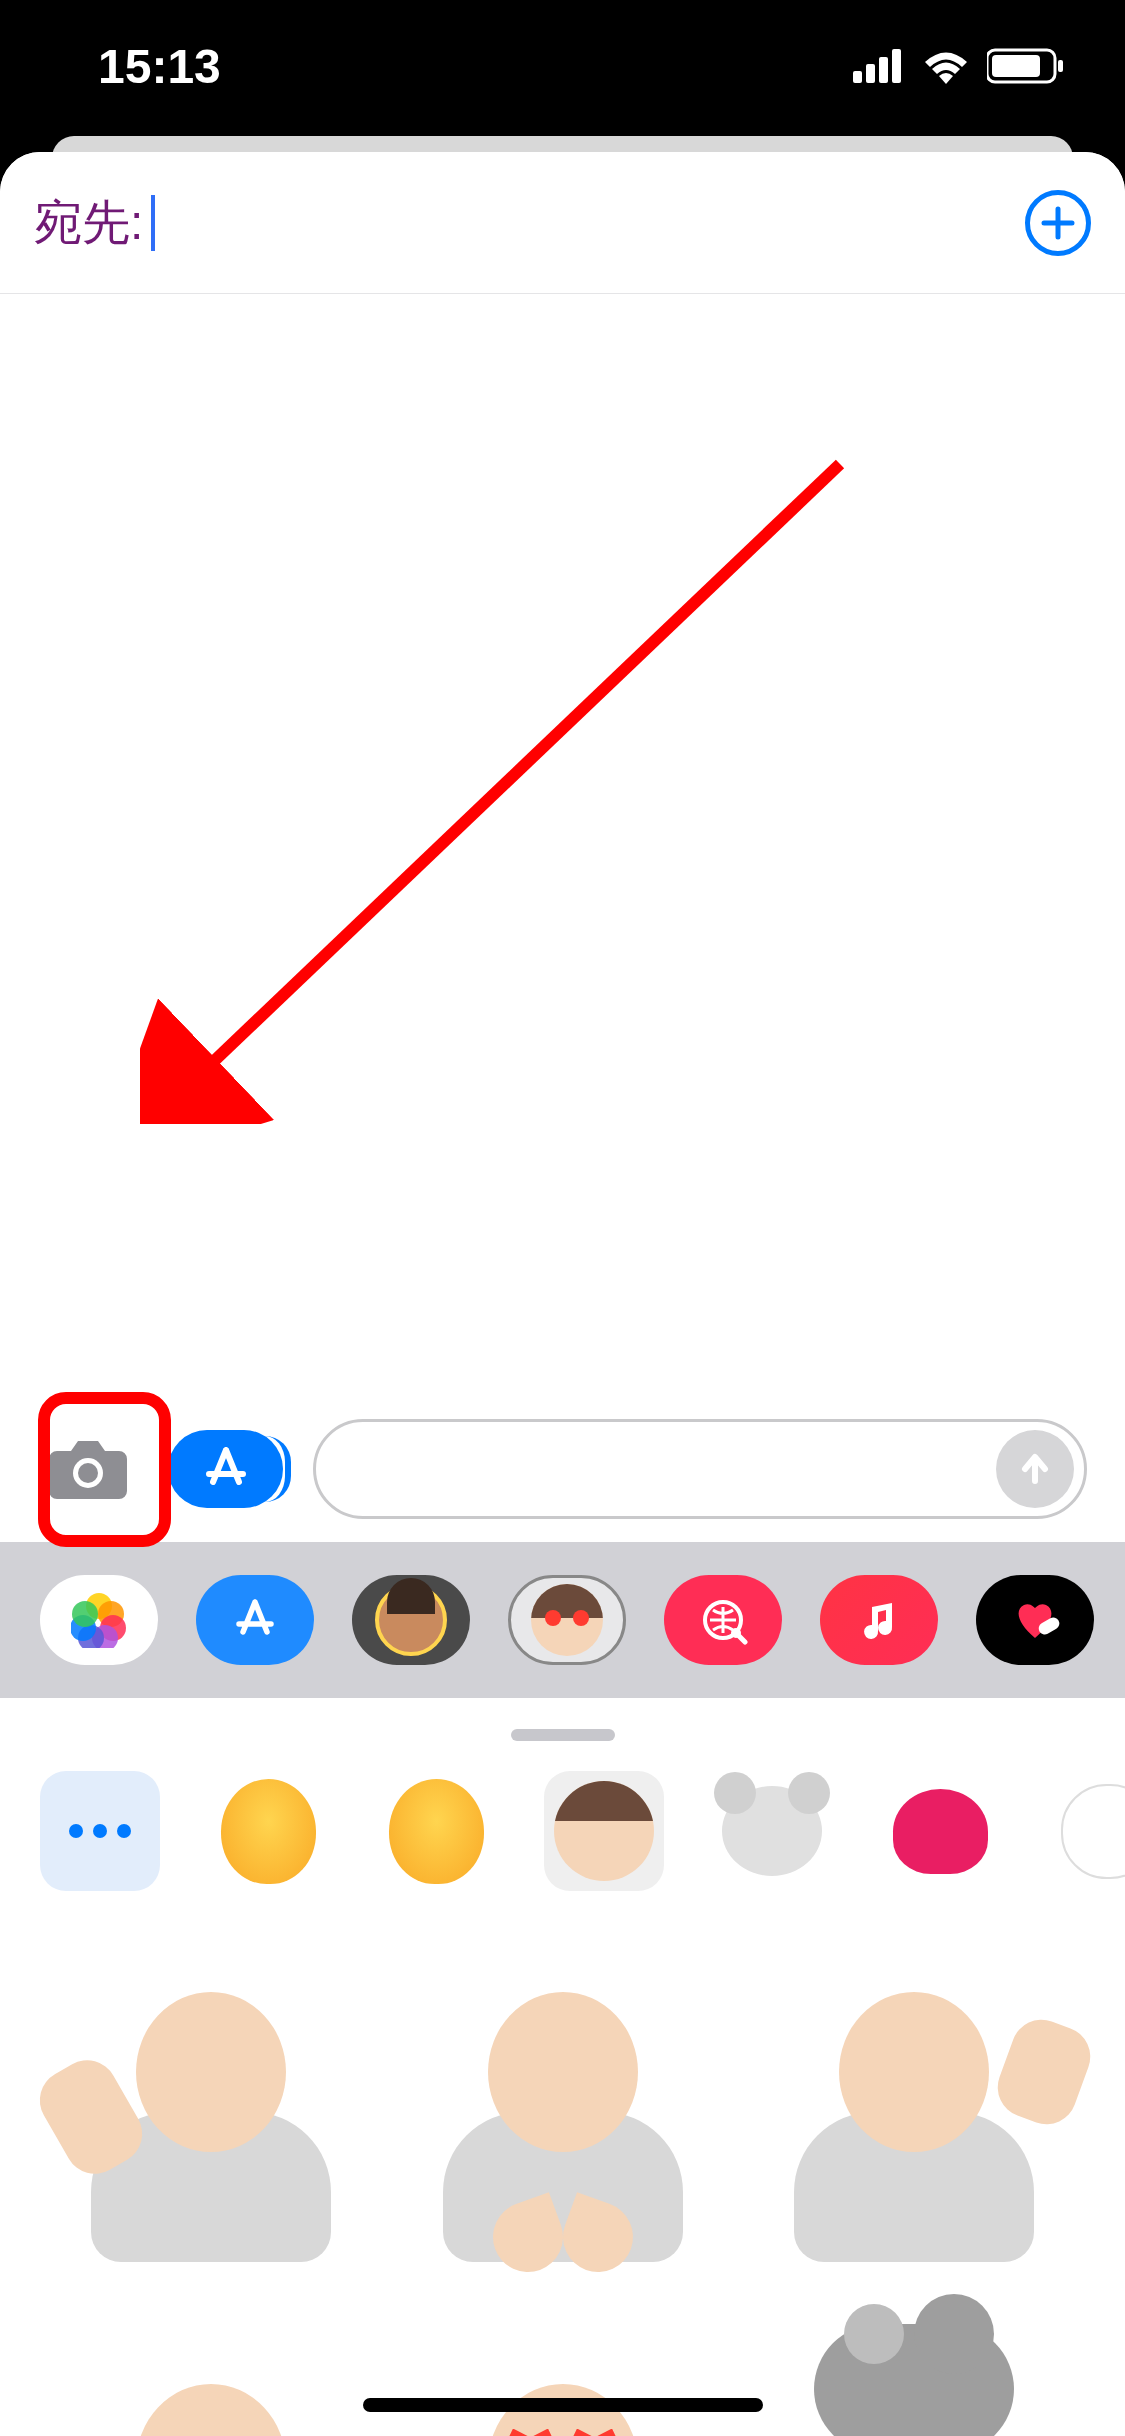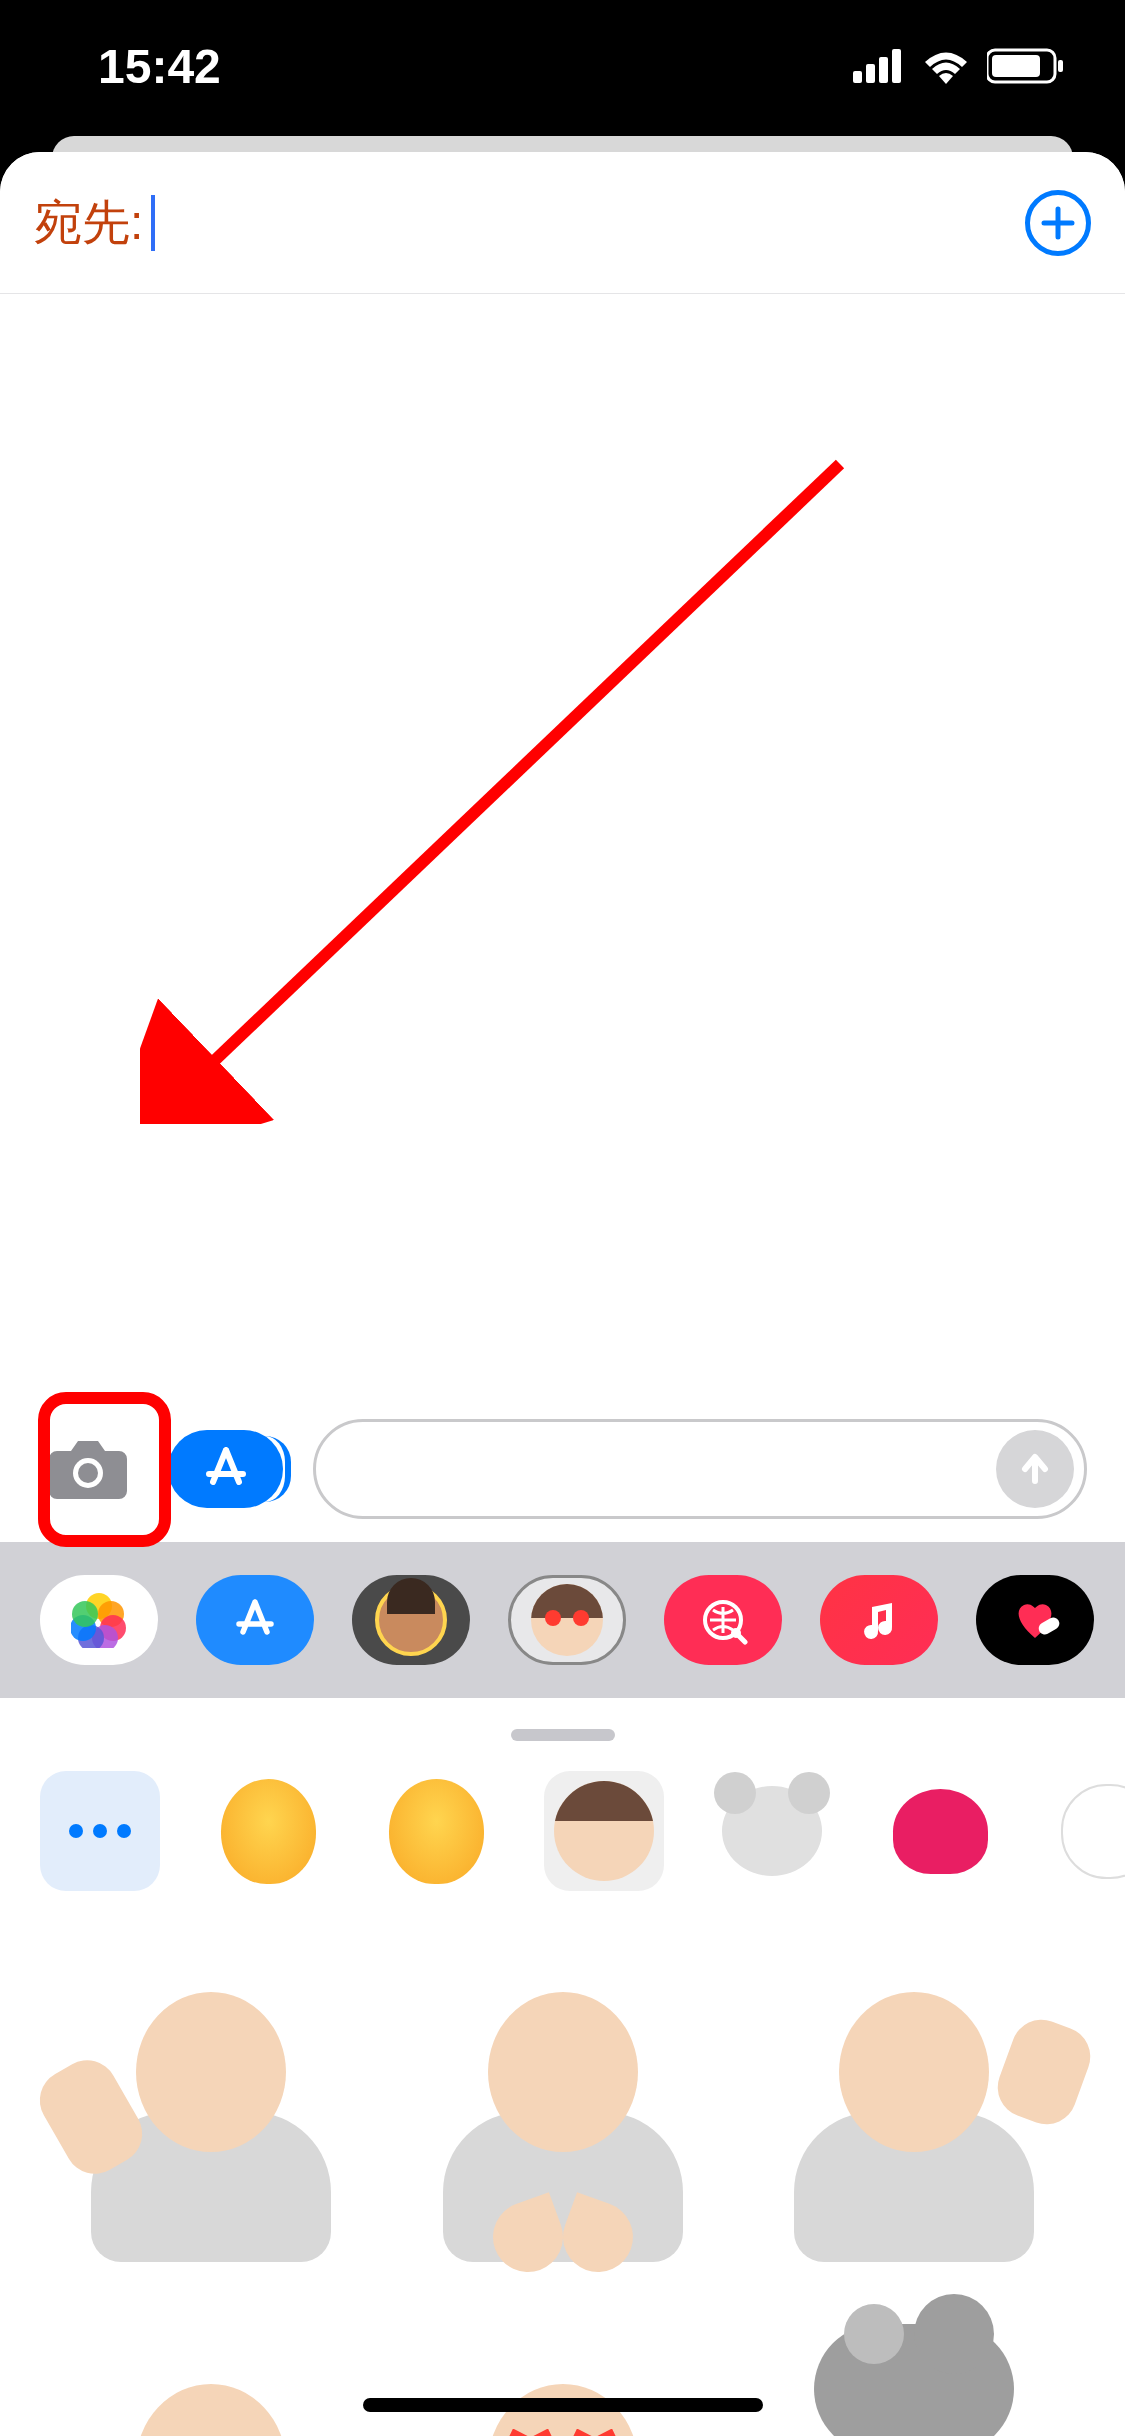--- a/index.html
+++ b/index.html
@@ -31,21 +31,21 @@
     .nav-header {
       height: 240px; background: #f2f2f7; display: flex; align-items: center; justify-content: center; position: relative;
       border-bottom: 1px solid #e0e0e2;
     }
     .nav-title { font-size: 50px; font-weight: 700; color: #000; }
     .nav-cancel { position: absolute; right: 40px; font-size: 48px; color: #007aff; font-weight: 400; letter-spacing: 1px; }
 
     .to-row {
       height: 142px; display: flex; align-items: center; padding: 0 34px; border-bottom: 1px solid #e5e5e7; background: #fff; position: relative;
     }
-    .to-label { font-size: 48px; color: #c2410c; }
+    .to-label { font-size: 48px; color: #701a75; }
     .to-input { flex: 1; margin-left: 16px; font-size: 48px; border: none; outline: none; color: #000; }
     .to-cursor { width: 4px; height: 56px; background: #2f6ef7; margin-left: 8px; animation: blink 1s infinite; }
     @keyframes blink { 50% { opacity: 0; } }
     .add-btn { width: 66px; height: 66px; border: 5px solid #007aff; border-radius: 50%; display: flex; align-items: center; justify-content: center; color: #007aff; font-size: 48px; font-weight: 300; }
 
     .conversation { flex: 1; background: #fff; position: relative; }
 
     .annotation-arrow { position: absolute; left: 140px; top: 130px; pointer-events: none; }
 
     .highlight-box {
@@ -106,21 +106,21 @@
 
     .memoji-sticker { width:280px; height:300px; position:relative; display:flex; align-items:flex-end; justify-content:center; }
     .memoji-body { width:240px;height:150px;background:#d8d8d8;border-radius:80px 80px 30px 30px; }
     .memoji-face { position:absolute; top:30px; width:150px;height:160px;background:#f5d5b8;border-radius:50%; }
     .memoji-hair { position:absolute; top:-10px; width:210px; height:210px; background:#6b4a3a; border-radius:50% 50% 55% 55%; z-index:-1; }
   </style>
 </head>
 <body>
 
 <div class="status-bar">
-  <div class="status-time">15:42</div>
+  <div class="status-time">15:13</div>
   <div class="status-icons">
     <svg width="52" height="34" viewBox="0 0 52 34">
         <rect x="0" y="22" width="9" height="12" rx="2" fill="#fff"></rect>
         <rect x="13" y="15" width="9" height="19" rx="2" fill="#fff"></rect>
         <rect x="26" y="8" width="9" height="26" rx="2" fill="#fff"></rect>
         <rect x="39" y="0" width="9" height="34" rx="2" fill="#fff"></rect>
       </svg>
     <svg width="50" height="36" viewBox="0 0 50 36">
         <path d="M25 36 L18 28 Q25 22 32 28 Z" fill="#fff"></path>
         <path d="M11 21 Q25 8 39 21 L34 26 Q25 18 16 26 Z" fill="#fff"></path>

